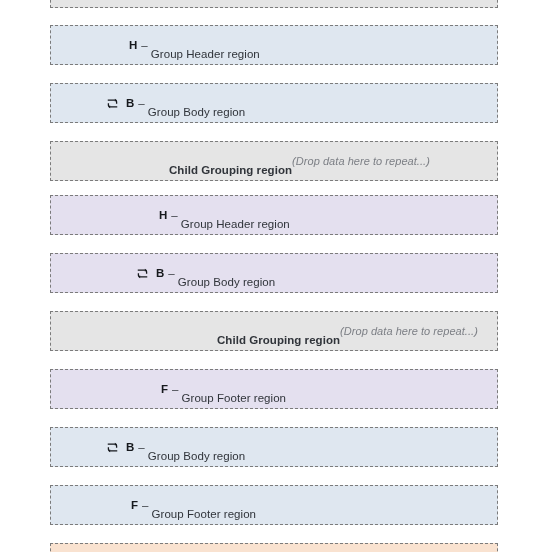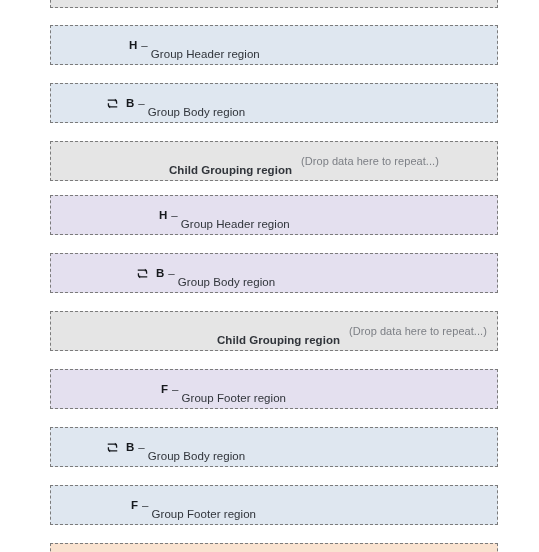--- a/index.html
+++ b/index.html
@@ -53,23 +53,23 @@
     margin: 0 3px 0 2px;
     color: #30343a;
   }
 
   .band-text {
     color: #30343a;
     margin-top: 17px;
   }
 
   .hint {
+    font-style: italic;
     font-size: 11px;
     color: #7c7f85;
-    margin-left: 9px;
     white-space: nowrap;
   }
 
   .repeat-icon {
     display: inline-block;
     width: 13px;
     height: 11px;
     margin-right: 7px;
     flex: 0 0 auto;
     position: relative;

